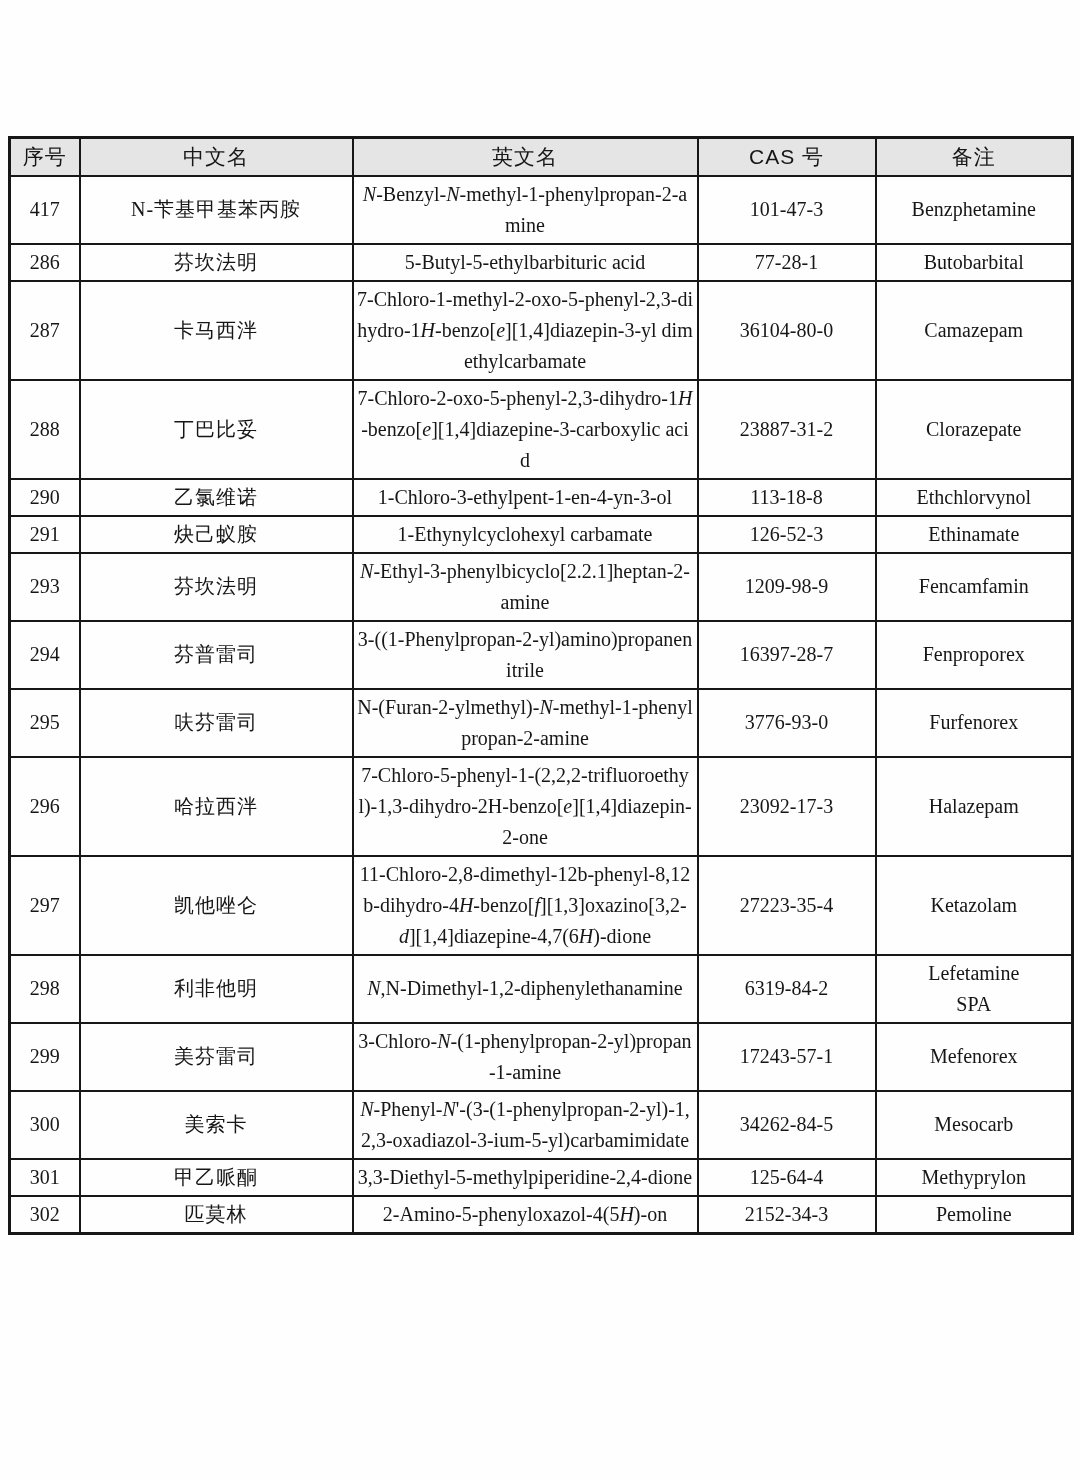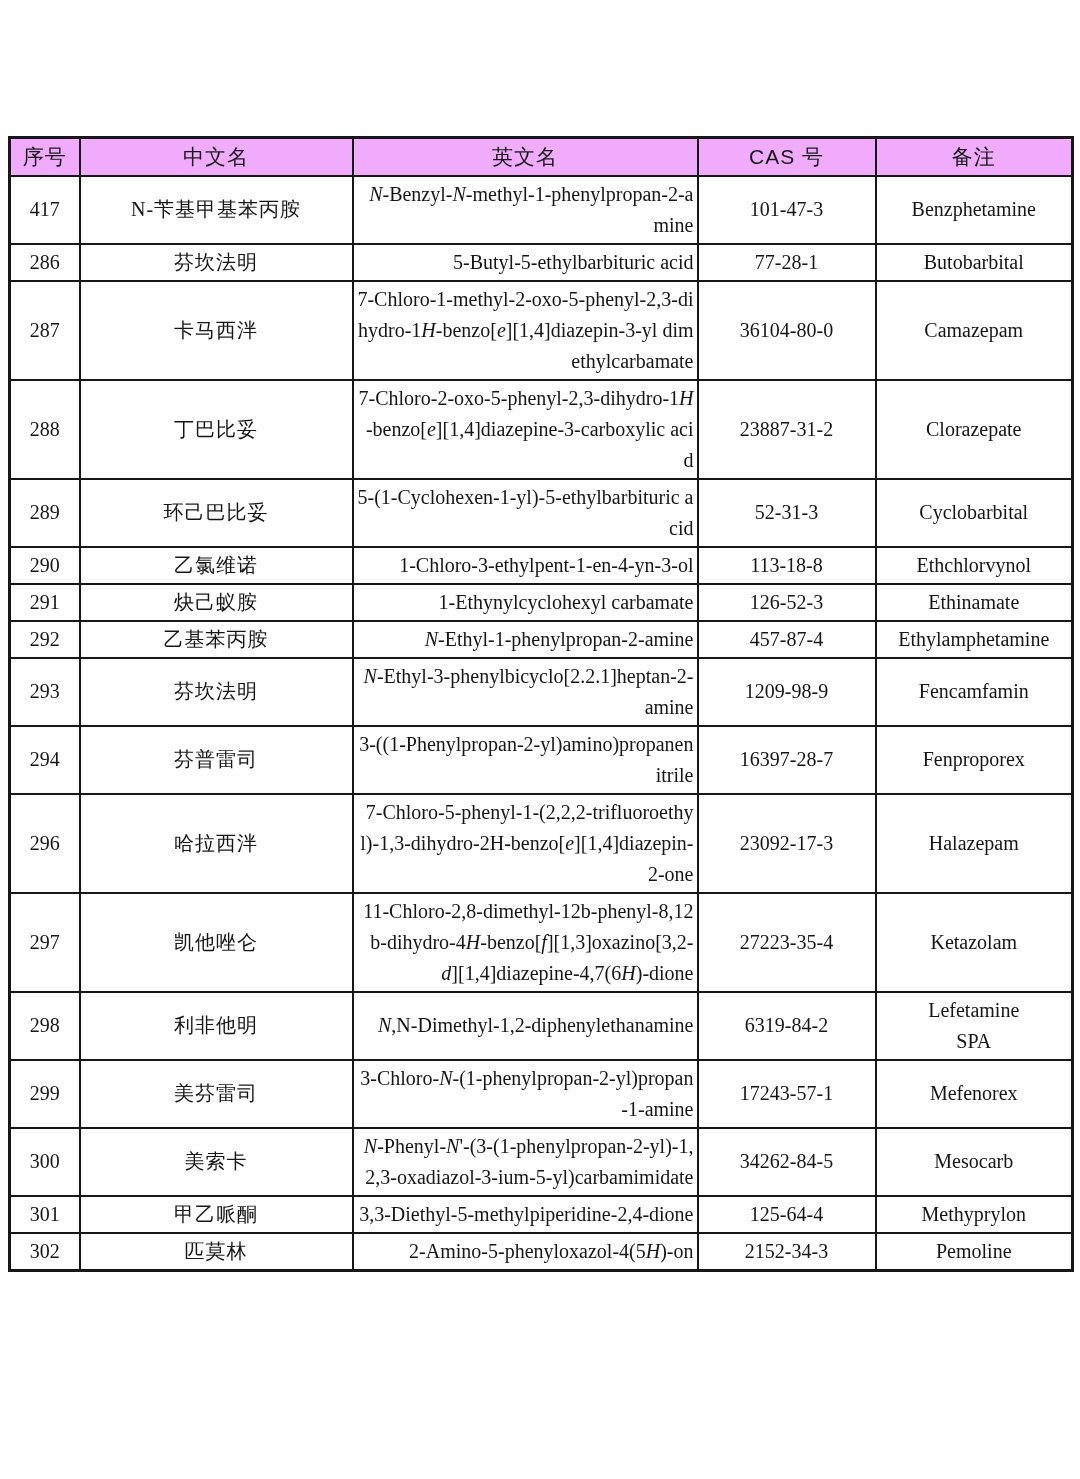--- a/index.html
+++ b/index.html
@@ -26,32 +26,31 @@
     text-align: center;
     vertical-align: middle;
     font-size: 20px;
     line-height: 31px;
     padding: 2px 3px;
   }
   th {
     font-family: "Liberation Sans", "DejaVu Sans", sans-serif;
     font-weight: normal;
     font-size: 21px;
-    background: #f0abfc;
+    background: #e5e5e5;
     height: 38px;
     letter-spacing: 1px;
   }
   col.c-no     { width: 70px; }
   col.c-cn     { width: 273px; }
   col.c-en     { width: 345px; }
   col.c-cas    { width: 178px; }
   col.c-remark { width: 197px; }
   td.english-name-cell {
     word-break: break-all;
-    text-align: right;
   }
   td.chinese-name-cell {
     letter-spacing: 1px;
   }
   i { font-style: italic; }
 </style>
 </head>
 <body>
 
 <div class="page">
@@ -95,60 +94,53 @@
           <td class="remark-cell">Camazepam</td>
         </tr>
         <tr>
           <td class="row-number-cell">288</td>
           <td class="chinese-name-cell">丁巴比妥</td>
           <td class="english-name-cell">7-Chloro-2-oxo-5-phenyl-2,3-dihydro-1<i>H</i>-benzo[<i>e</i>][1,4]diazepine-3-carboxylic acid</td>
           <td class="cas-number-cell">23887-31-2</td>
           <td class="remark-cell">Clorazepate</td>
         </tr>
         <tr>
-          <td class="row-number-cell">289</td>
-          <td class="chinese-name-cell">环己巴比妥</td>
-          <td class="english-name-cell">5-(1-Cyclohexen-1-yl)-5-ethylbarbituric acid</td>
-          <td class="cas-number-cell">52-31-3</td>
-          <td class="remark-cell">Cyclobarbital</td>
-        </tr>
-        <tr>
           <td class="row-number-cell">290</td>
           <td class="chinese-name-cell">乙氯维诺</td>
           <td class="english-name-cell">1-Chloro-3-ethylpent-1-en-4-yn-3-ol</td>
           <td class="cas-number-cell">113-18-8</td>
           <td class="remark-cell">Ethchlorvynol</td>
         </tr>
         <tr>
           <td class="row-number-cell">291</td>
           <td class="chinese-name-cell">炔己蚁胺</td>
           <td class="english-name-cell">1-Ethynylcyclohexyl carbamate</td>
           <td class="cas-number-cell">126-52-3</td>
           <td class="remark-cell">Ethinamate</td>
         </tr>
         <tr>
-          <td class="row-number-cell">292</td>
-          <td class="chinese-name-cell">乙基苯丙胺</td>
-          <td class="english-name-cell"><i>N</i>-Ethyl-1-phenylpropan-2-amine</td>
-          <td class="cas-number-cell">457-87-4</td>
-          <td class="remark-cell">Ethylamphetamine</td>
-        </tr>
-        <tr>
           <td class="row-number-cell">293</td>
           <td class="chinese-name-cell">芬坎法明</td>
           <td class="english-name-cell"><i>N</i>-Ethyl-3-phenylbicyclo[2.2.1]heptan-2-amine</td>
           <td class="cas-number-cell">1209-98-9</td>
           <td class="remark-cell">Fencamfamin</td>
         </tr>
         <tr>
           <td class="row-number-cell">294</td>
           <td class="chinese-name-cell">芬普雷司</td>
           <td class="english-name-cell">3-((1-Phenylpropan-2-yl)amino)propanenitrile</td>
           <td class="cas-number-cell">16397-28-7</td>
           <td class="remark-cell">Fenproporex</td>
+        </tr>
+        <tr>
+          <td class="row-number-cell">295</td>
+          <td class="chinese-name-cell">呋芬雷司</td>
+          <td class="english-name-cell">N-(Furan-2-ylmethyl)-<i>N</i>-methyl-1-phenylpropan-2-amine</td>
+          <td class="cas-number-cell">3776-93-0</td>
+          <td class="remark-cell">Furfenorex</td>
         </tr>
         <tr>
           <td class="row-number-cell">296</td>
           <td class="chinese-name-cell">哈拉西泮</td>
           <td class="english-name-cell">7-Chloro-5-phenyl-1-(2,2,2-trifluoroethyl)-1,3-dihydro-2H-benzo[<i>e</i>][1,4]diazepin-2-one</td>
           <td class="cas-number-cell">23092-17-3</td>
           <td class="remark-cell">Halazepam</td>
         </tr>
         <tr>
           <td class="row-number-cell">297</td>

